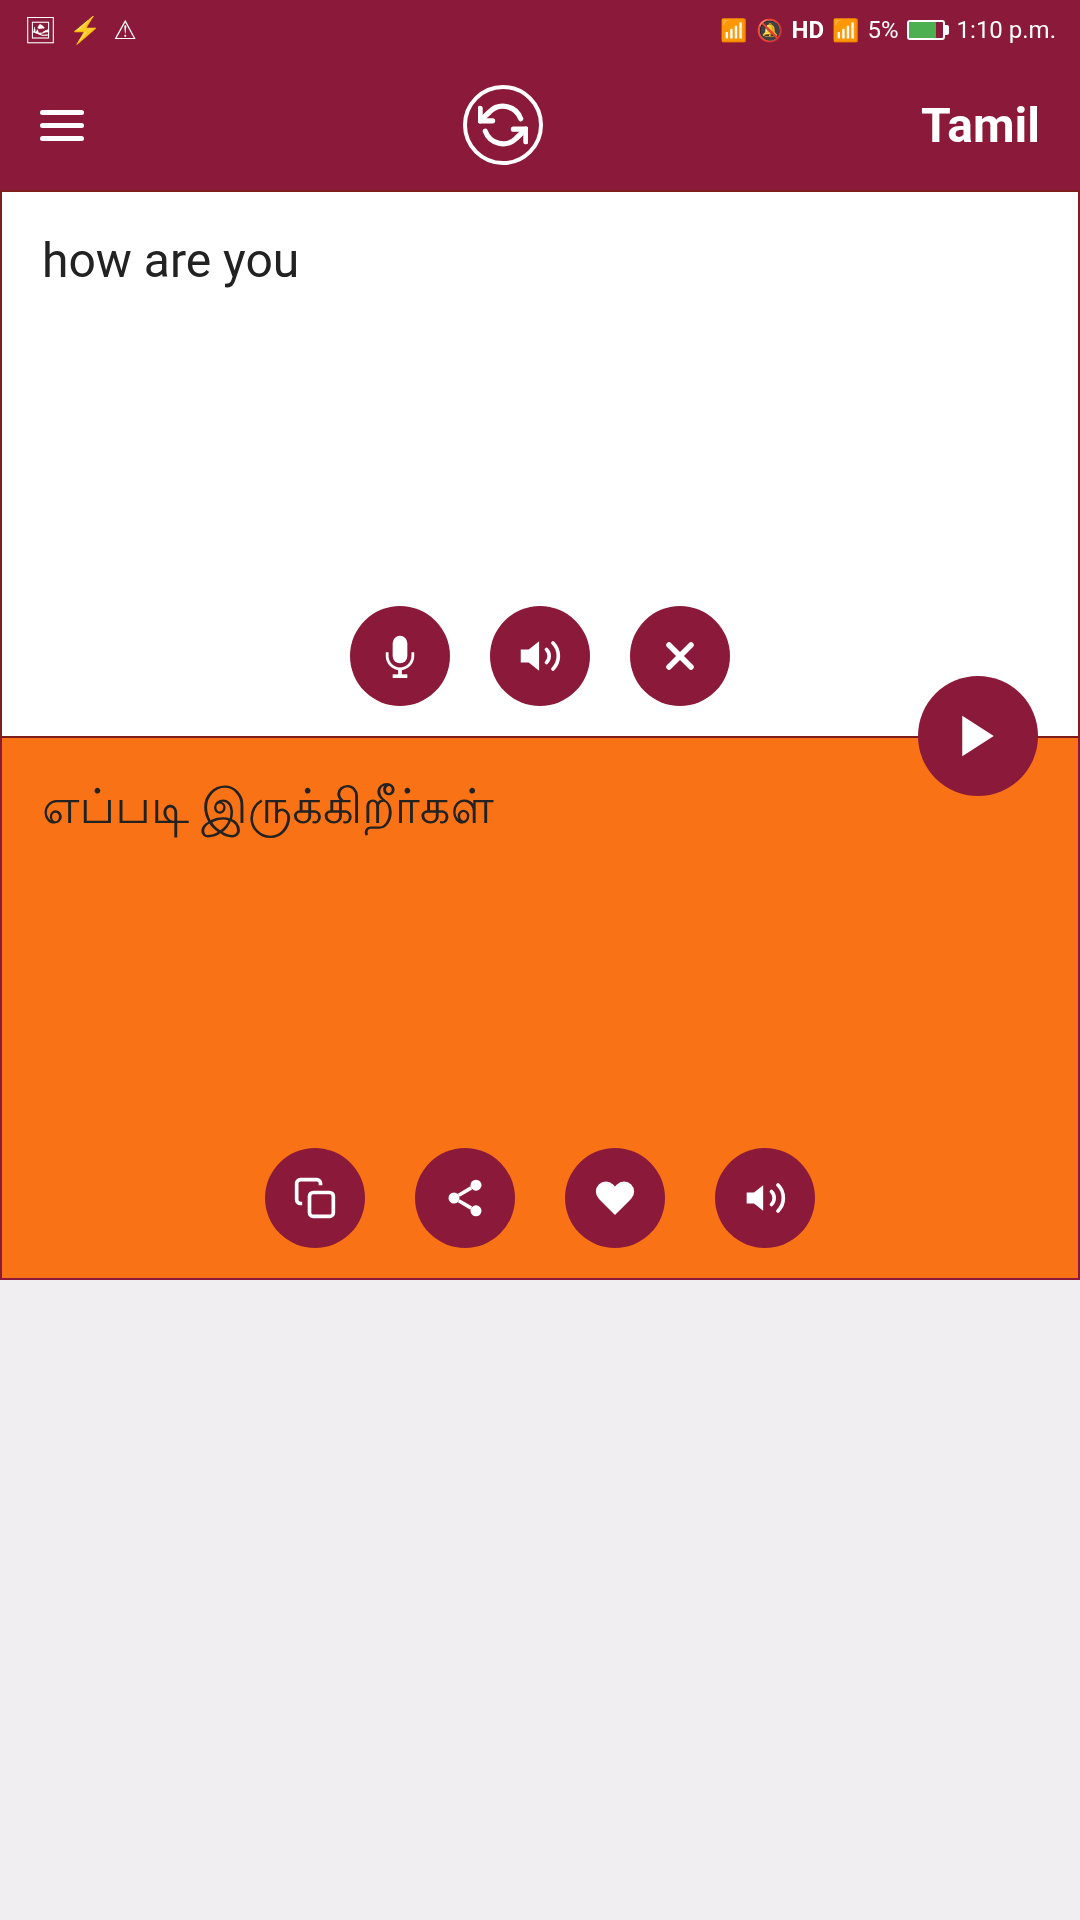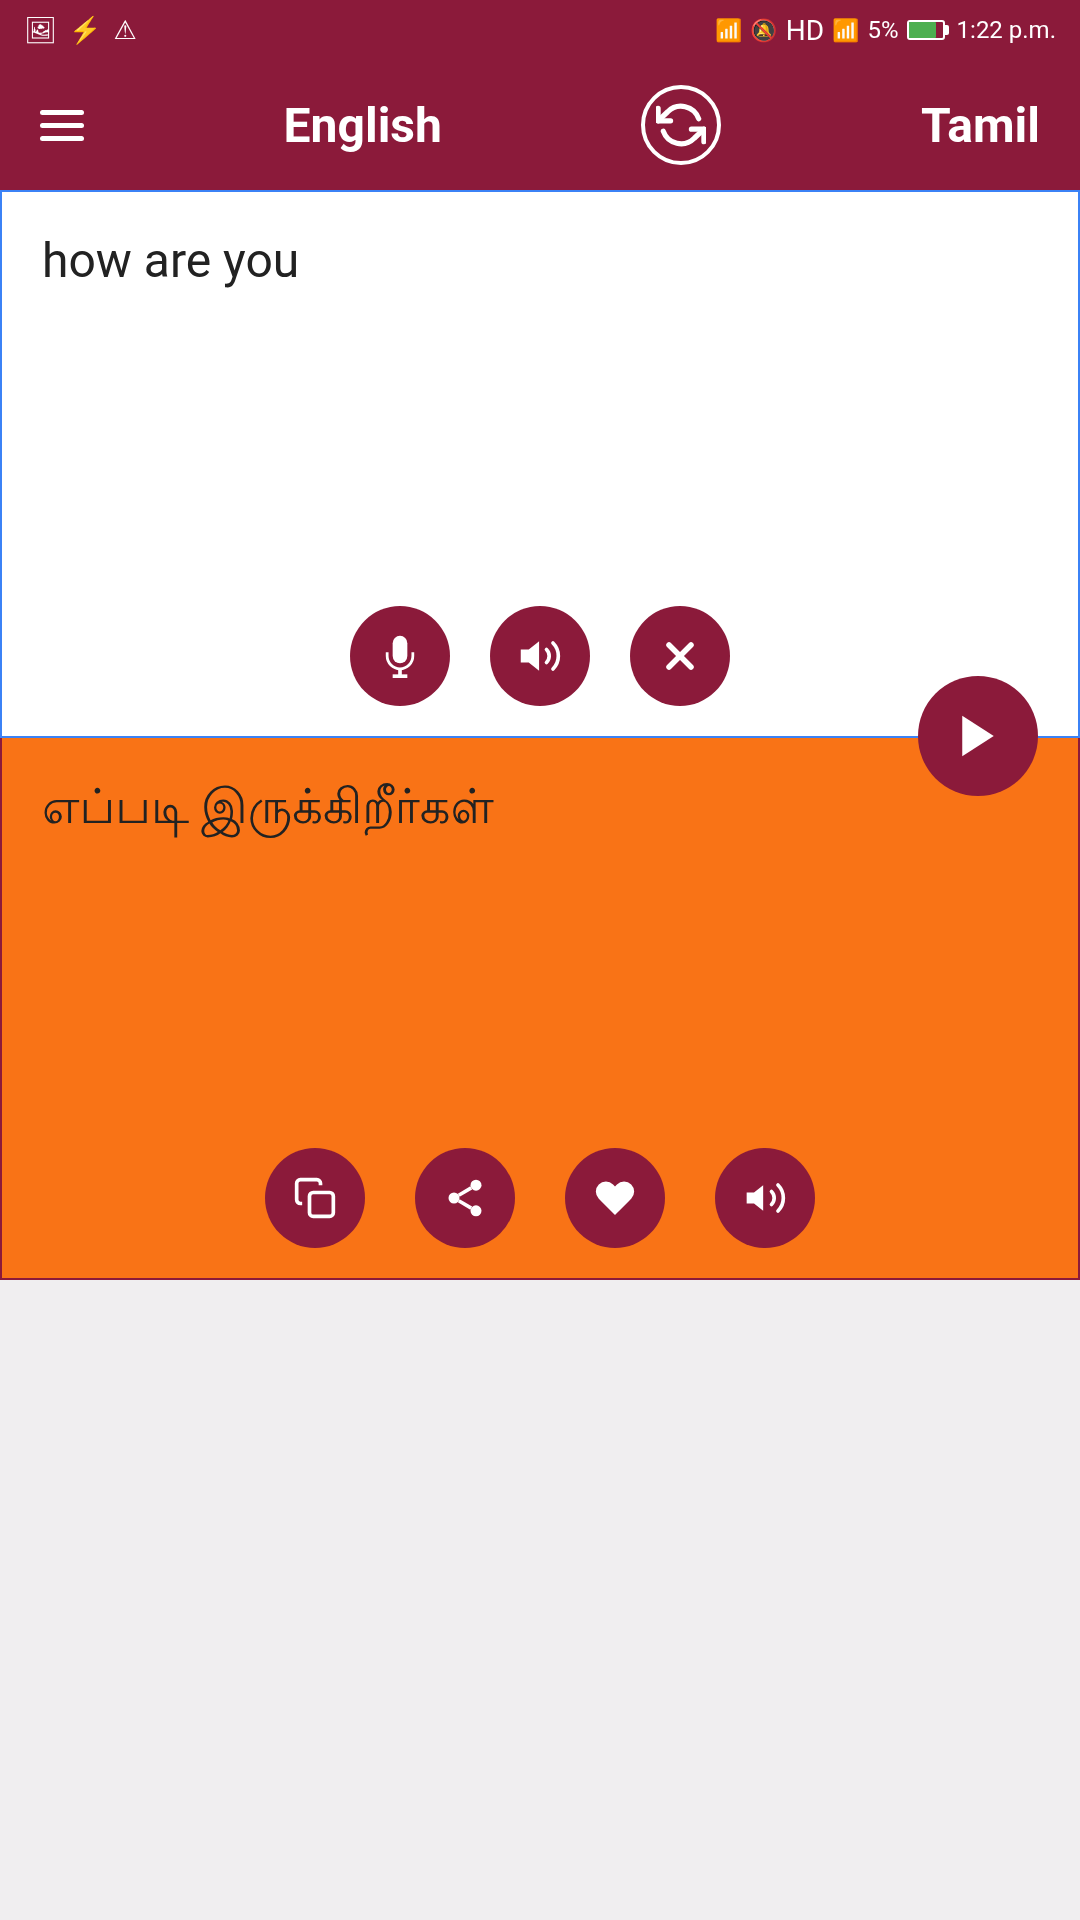--- a/index.html
+++ b/index.html
@@ -80,21 +80,21 @@
     
     .main {
       width: 100%;
       background: #f0eef0;
     }
 
     
     .input-section {
       width: 100%;
       background: white;
-      border: 2px solid #3b82f6;
+      border: 2px solid #7f1d1d;
       position: relative;
       min-height: 540px;
     }
 
     .input-text {
       width: 100%;
       padding: 40px 40px 160px 40px;
       font-size: 48px;
       color: #222;
       min-height: 540px;
@@ -206,39 +206,38 @@
 
     <span style="color:white;font-size:26px;">🖼</span>
 
     <span style="color:white;font-size:26px;">⚡</span>
 
     <span style="color:white;font-size:26px;">⚠</span>
   </div>
   <div class="status-bar-right">
     <span style="font-size:22px;">📶</span>
     <span style="font-size:22px;">🔕</span>
-    <span style="font-size:28px; font-weight:normal;">HD</span>
+    <span style="font-size:24px; font-weight:bold;">HD</span>
     <span style="font-size:22px;">📶</span>
     <span style="font-size:24px;color:white;">5%</span>
 
     <span style="display:inline-block;width:38px;height:20px;border:2px solid white;border-radius:3px;position:relative;vertical-align:middle;">
       <span style="display:block;width:80%;height:100%;background:#4caf50;border-radius:1px;"></span>
       <span style="position:absolute;right:-6px;top:50%;transform:translateY(-50%);width:4px;height:10px;background:white;border-radius:0 2px 2px 0;"></span>
     </span>
-    <span style="font-size:24px;color:white;margin-left:4px;">1:22 p.m.</span>
+    <span style="font-size:24px;color:white;margin-left:4px;">1:10 p.m.</span>
   </div>
 </div>
 
 <div class="toolbar">
   <div class="toolbar-menu">
     <span></span>
       <span></span>
       <span></span>
   </div>
-  <span class="toolbar-lang-left">English</span>
   <button class="toolbar-swap">
 
     <svg viewBox="0 0 24 24" fill="none" stroke="white" stroke-width="2.5" stroke-linecap="round" stroke-linejoin="round" width="50" height="50">
       <path d="M1 4v6h6"></path>
       <path d="M23 20v-6h-6"></path>
       <path d="M20.49 9A9 9 0 0 0 5.64 5.64L1 10m22 4l-4.64 4.36A9 9 0 0 1 3.51 15"></path>
     </svg>
   </button>
   <span class="toolbar-lang-right">Tamil</span>
 </div>

